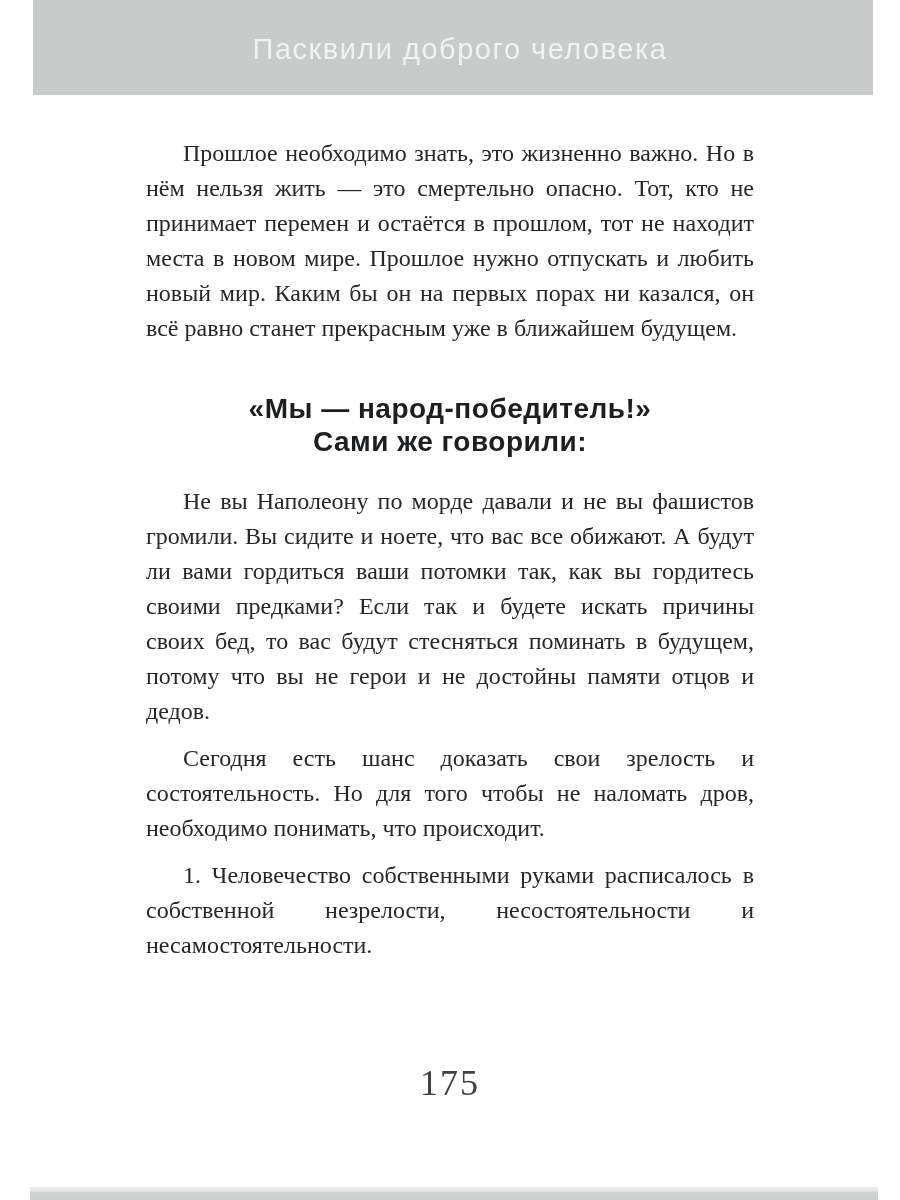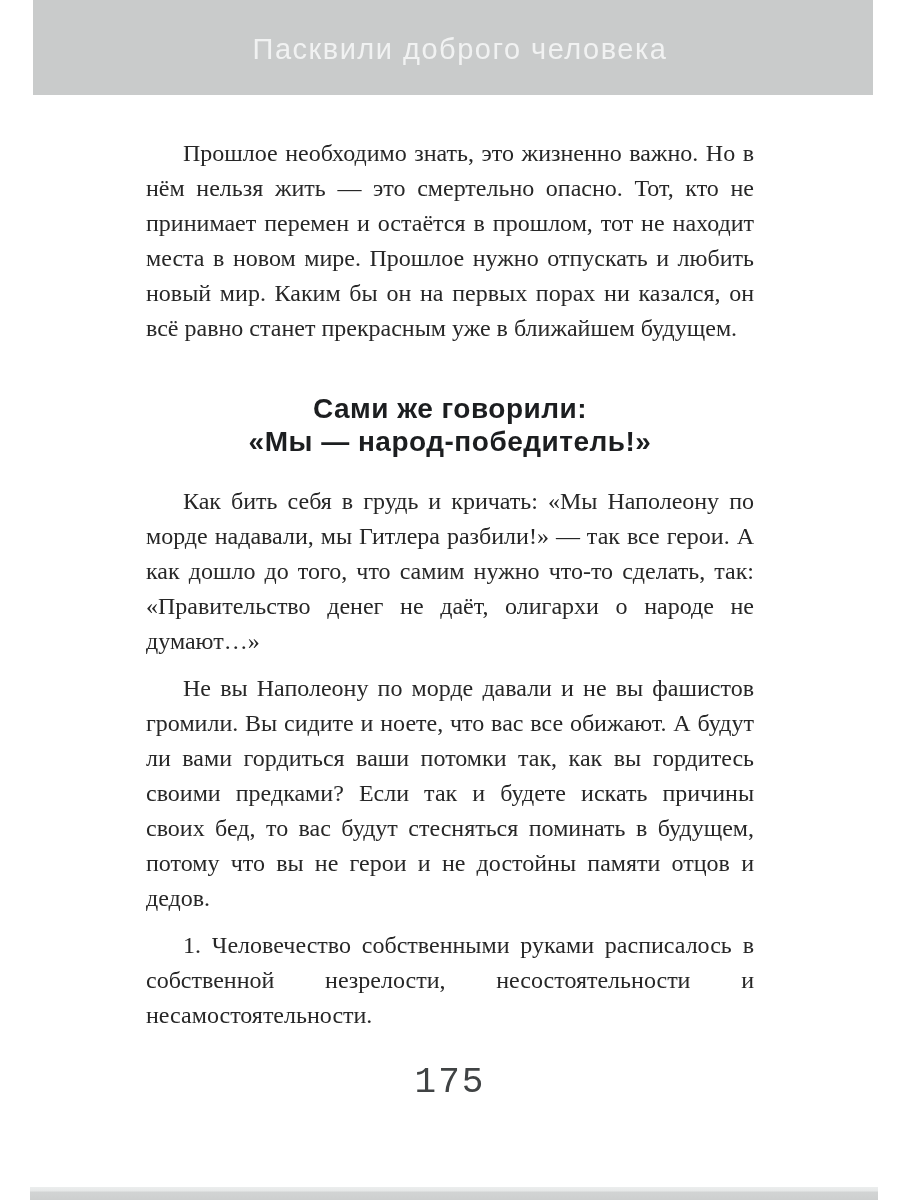--- a/index.html
+++ b/index.html
@@ -76,21 +76,21 @@
     margin-top: 26px;
   }
 
   
   .page-number {
     position: absolute;
     left: 0;
     top: 1062px;
     width: 100%;
     text-align: center;
-    font-family: Liberation Mono, monospace;
+    font-family: Liberation Serif, serif;
     font-weight: 300;
     font-size: 36px;
     letter-spacing: 2px;
     color: #404344;
   }
 
   
   .bottom-strip {
     position: absolute;
     left: 30px;
@@ -108,27 +108,27 @@
   <div class="header-band">
     <span class="header-title">Пасквили доброго человека</span>
   </div>
 
   <div class="text-block">
 
     <p>Прошлое необходимо знать, это жизненно важно. Но в нём нельзя жить — это смертельно опасно. Тот, кто не принимает перемен и остаётся в прошлом, тот не находит места в новом мире. Прошлое нужно отпускать и любить новый мир. Каким бы он на первых порах ни казался, он всё равно станет прекрасным уже в ближайшем будущем.</p>
 
 
     <div class="chapter-title">
+      <div>«Мы — народ-победитель!»</div>
       <div>Сами же говорили:</div>
-      <div>«Мы — народ-победитель!»</div>
     </div>
 
     <div class="body-paragraphs">
-        <p>Как бить себя в грудь и кричать: «Мы Наполеону по морде надавали, мы Гитлера разбили!» — так все герои. А как дошло до того, что самим нужно что-то сделать, так: «Правительство денег не даёт, олигархи о народе не думают…»</p>
         <p>Не вы Наполеону по морде давали и не вы фашистов громили. Вы сидите и ноете, что вас все обижают. А будут ли вами гордиться ваши потомки так, как вы гордитесь своими предками? Если так и будете искать причины своих бед, то вас будут стесняться поминать в будущем, потому что вы не герои и не достойны памяти отцов и дедов.</p>
+        <p>Сегодня есть шанс доказать свои зрелость и состоятельность. Но для того чтобы не наломать дров, необходимо понимать, что происходит.</p>
         <p>1. Человечество собственными руками расписалось в собственной незрелости, несостоятельности и несамостоятельности.</p>
       </div>
 
   </div>
 
   <div class="page-number">175</div>
 
   <div class="bottom-strip"></div>
 
 </div>

